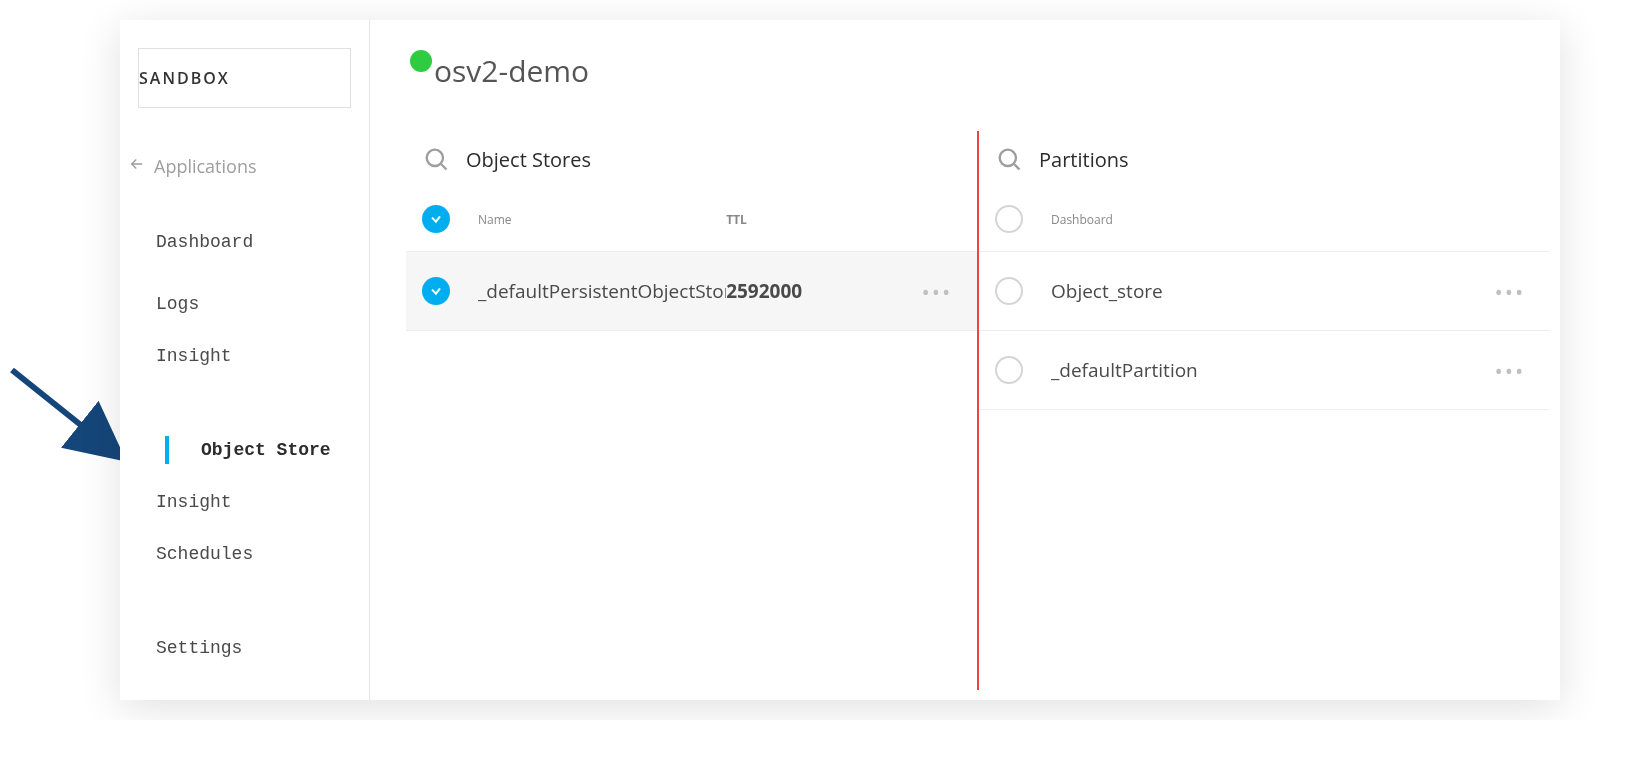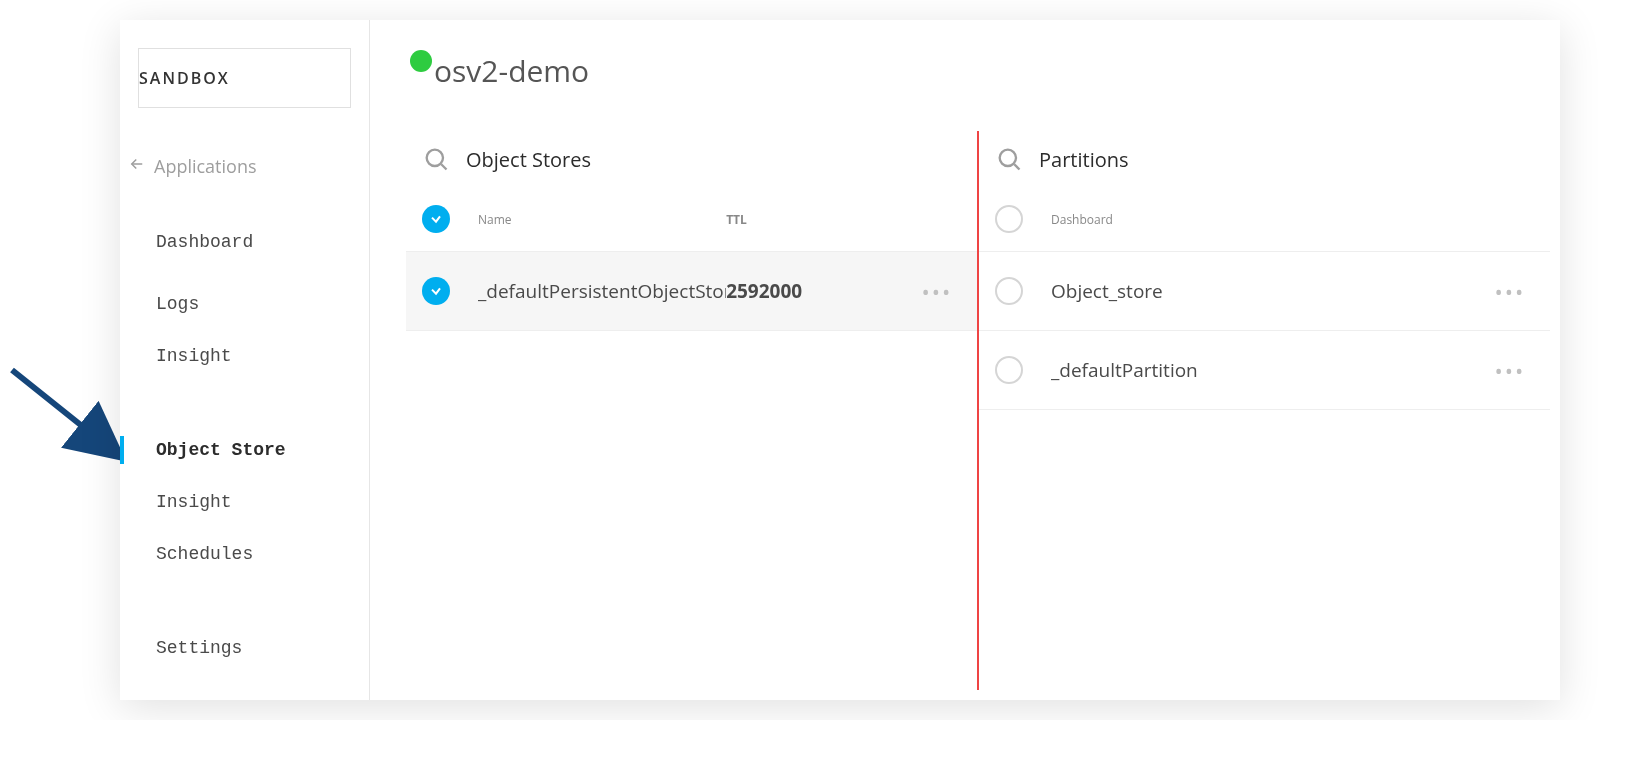--- a/index.html
+++ b/index.html
@@ -52,20 +52,21 @@
       padding: 16px 18px 16px 36px;
       font-size: 18px;
       color: #4a4a4a;
       cursor: pointer;
       position: relative;
       font-family: Liberation Mono, monospace;
     }
     .nav-item.active {
       font-weight: 700;
       color: #2c2c2c;
+      margin-left: 45px;
     }
     .nav-item.active::before {
       content: "";
       position: absolute;
       left: 0;
       top: 12px;
       bottom: 12px;
       width: 4px;
       background: #00aeef;
     }

